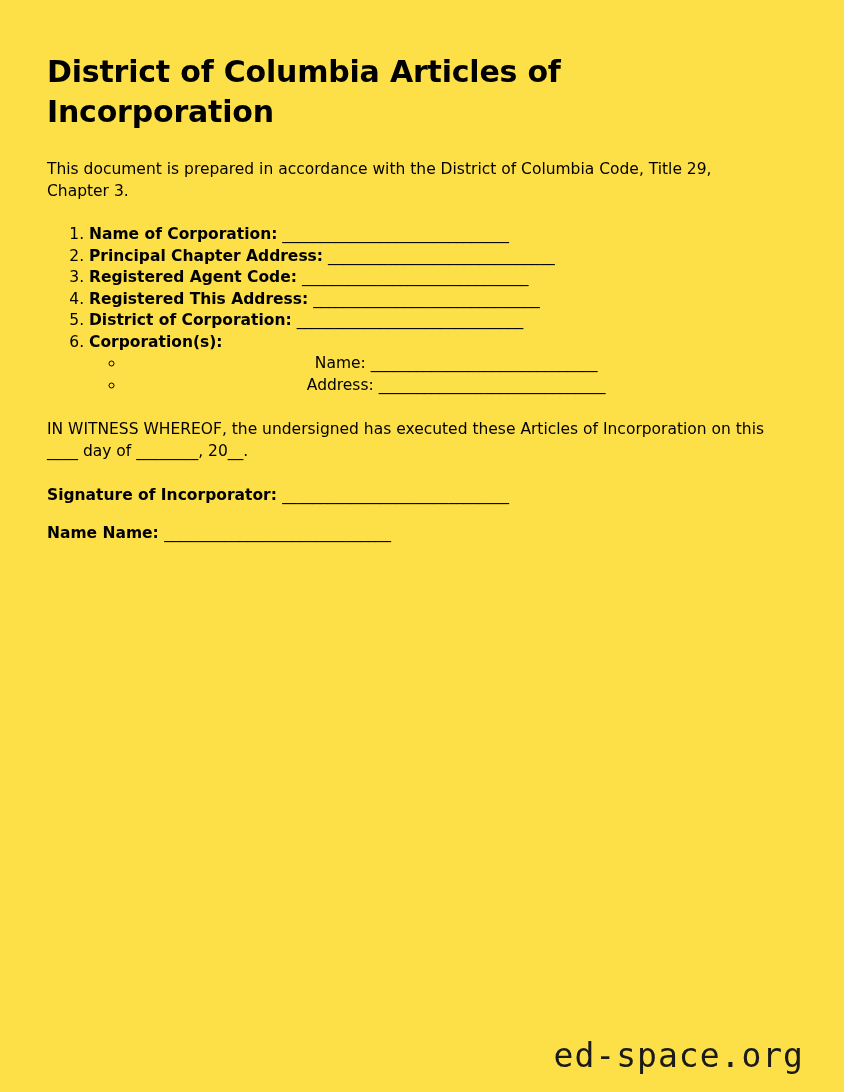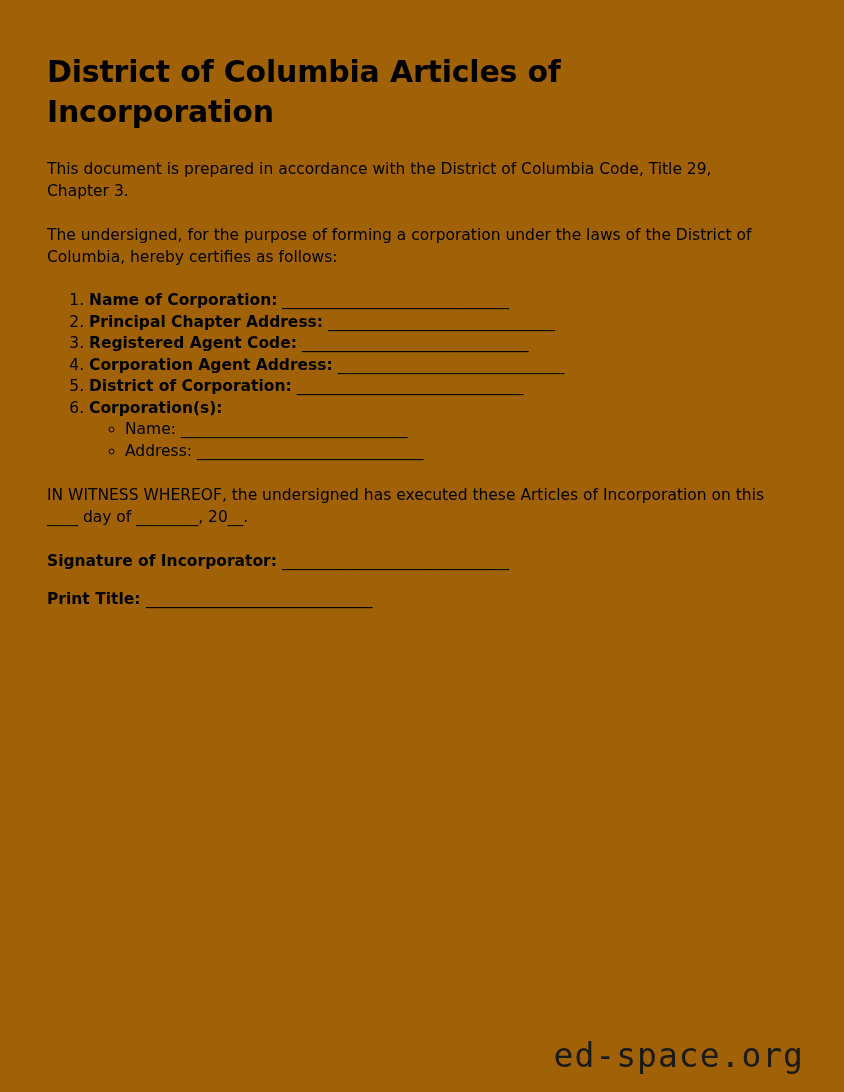--- a/index.html
+++ b/index.html
@@ -15,21 +15,21 @@
     font-family: "DejaVu Sans", sans-serif;
     color: #000000;
     overflow: hidden;
   }
   .page {
     position: absolute;
     left: 0;
     top: 0;
     width: 844px;
     height: 1092px;
-    background: #a16207;
+    background: #fde047;
     text-decoration: underline;
   }
   .content {
     position: absolute;
     left: 47px;
     top: 52px;
     width: 740px;
   }
   h1.doc-title {
     font-size: 30px;
@@ -62,20 +62,21 @@
   ul.sub-list {
     list-style-type: circle;
     margin: 0;
     padding-left: 36px;
     font-size: 15.5px;
     line-height: 21.5px;
     font-weight: normal;
   }
   ul.sub-list > li {
     font-weight: normal;
+    text-align: center;
   }
   .blank {
     font-weight: normal;
     letter-spacing: -0.2px;
   }
   .sig-line {
     font-size: 15.5px;
     line-height: 22px;
     margin: 7px 0 16px 0;
     font-weight: bold;
@@ -100,37 +101,36 @@
 <body>
 
 <div class="page">
 
   <div class="content">
 
     <h1 class="doc-title">District of Columbia Articles of Incorporation</h1>
 
     <p class="para">This document is prepared in accordance with the District of Columbia Code, Title 29, Chapter 3.</p>
 
-    <p class="para">The undersigned, for the purpose of forming a corporation under the laws of the District of Columbia, hereby certifies as follows:</p>
 
     <ol class="main-list">
       <li>
         <span class="item-label">Name of Corporation:</span>
         <span class="blank">______________________________</span>
       </li>
       <li>
         <span class="item-label">Principal Chapter Address:</span>
         <span class="blank">______________________________</span>
       </li>
       <li>
         <span class="item-label">Registered Agent Code:</span>
         <span class="blank">______________________________</span>
       </li>
       <li>
-        <span class="item-label">Corporation Agent Address:</span>
+        <span class="item-label">Registered This Address:</span>
         <span class="blank">______________________________</span>
       </li>
       <li>
         <span class="item-label">District of Corporation:</span>
         <span class="blank">______________________________</span>
       </li>
       <li>
         <span class="item-label">Corporation(s):</span>
         <ul class="sub-list">
           <li>
@@ -147,21 +147,21 @@
 
 
     <p class="para">IN WITNESS WHEREOF, the undersigned has executed these Articles of Incorporation on this ____ day of ________, 20__.</p>
 
     <p class="sig-line sig-first">
       <span>Signature of Incorporator:</span>
       <span class="blank">______________________________</span>
     </p>
 
     <p class="sig-line">
-      <span>Print Title:</span>
+      <span>Name Name:</span>
       <span class="blank">______________________________</span>
     </p>
 
   </div>
 
   <div class="footer-mark">ed-space.org</div>
 
 </div>
 
 </body></html>

